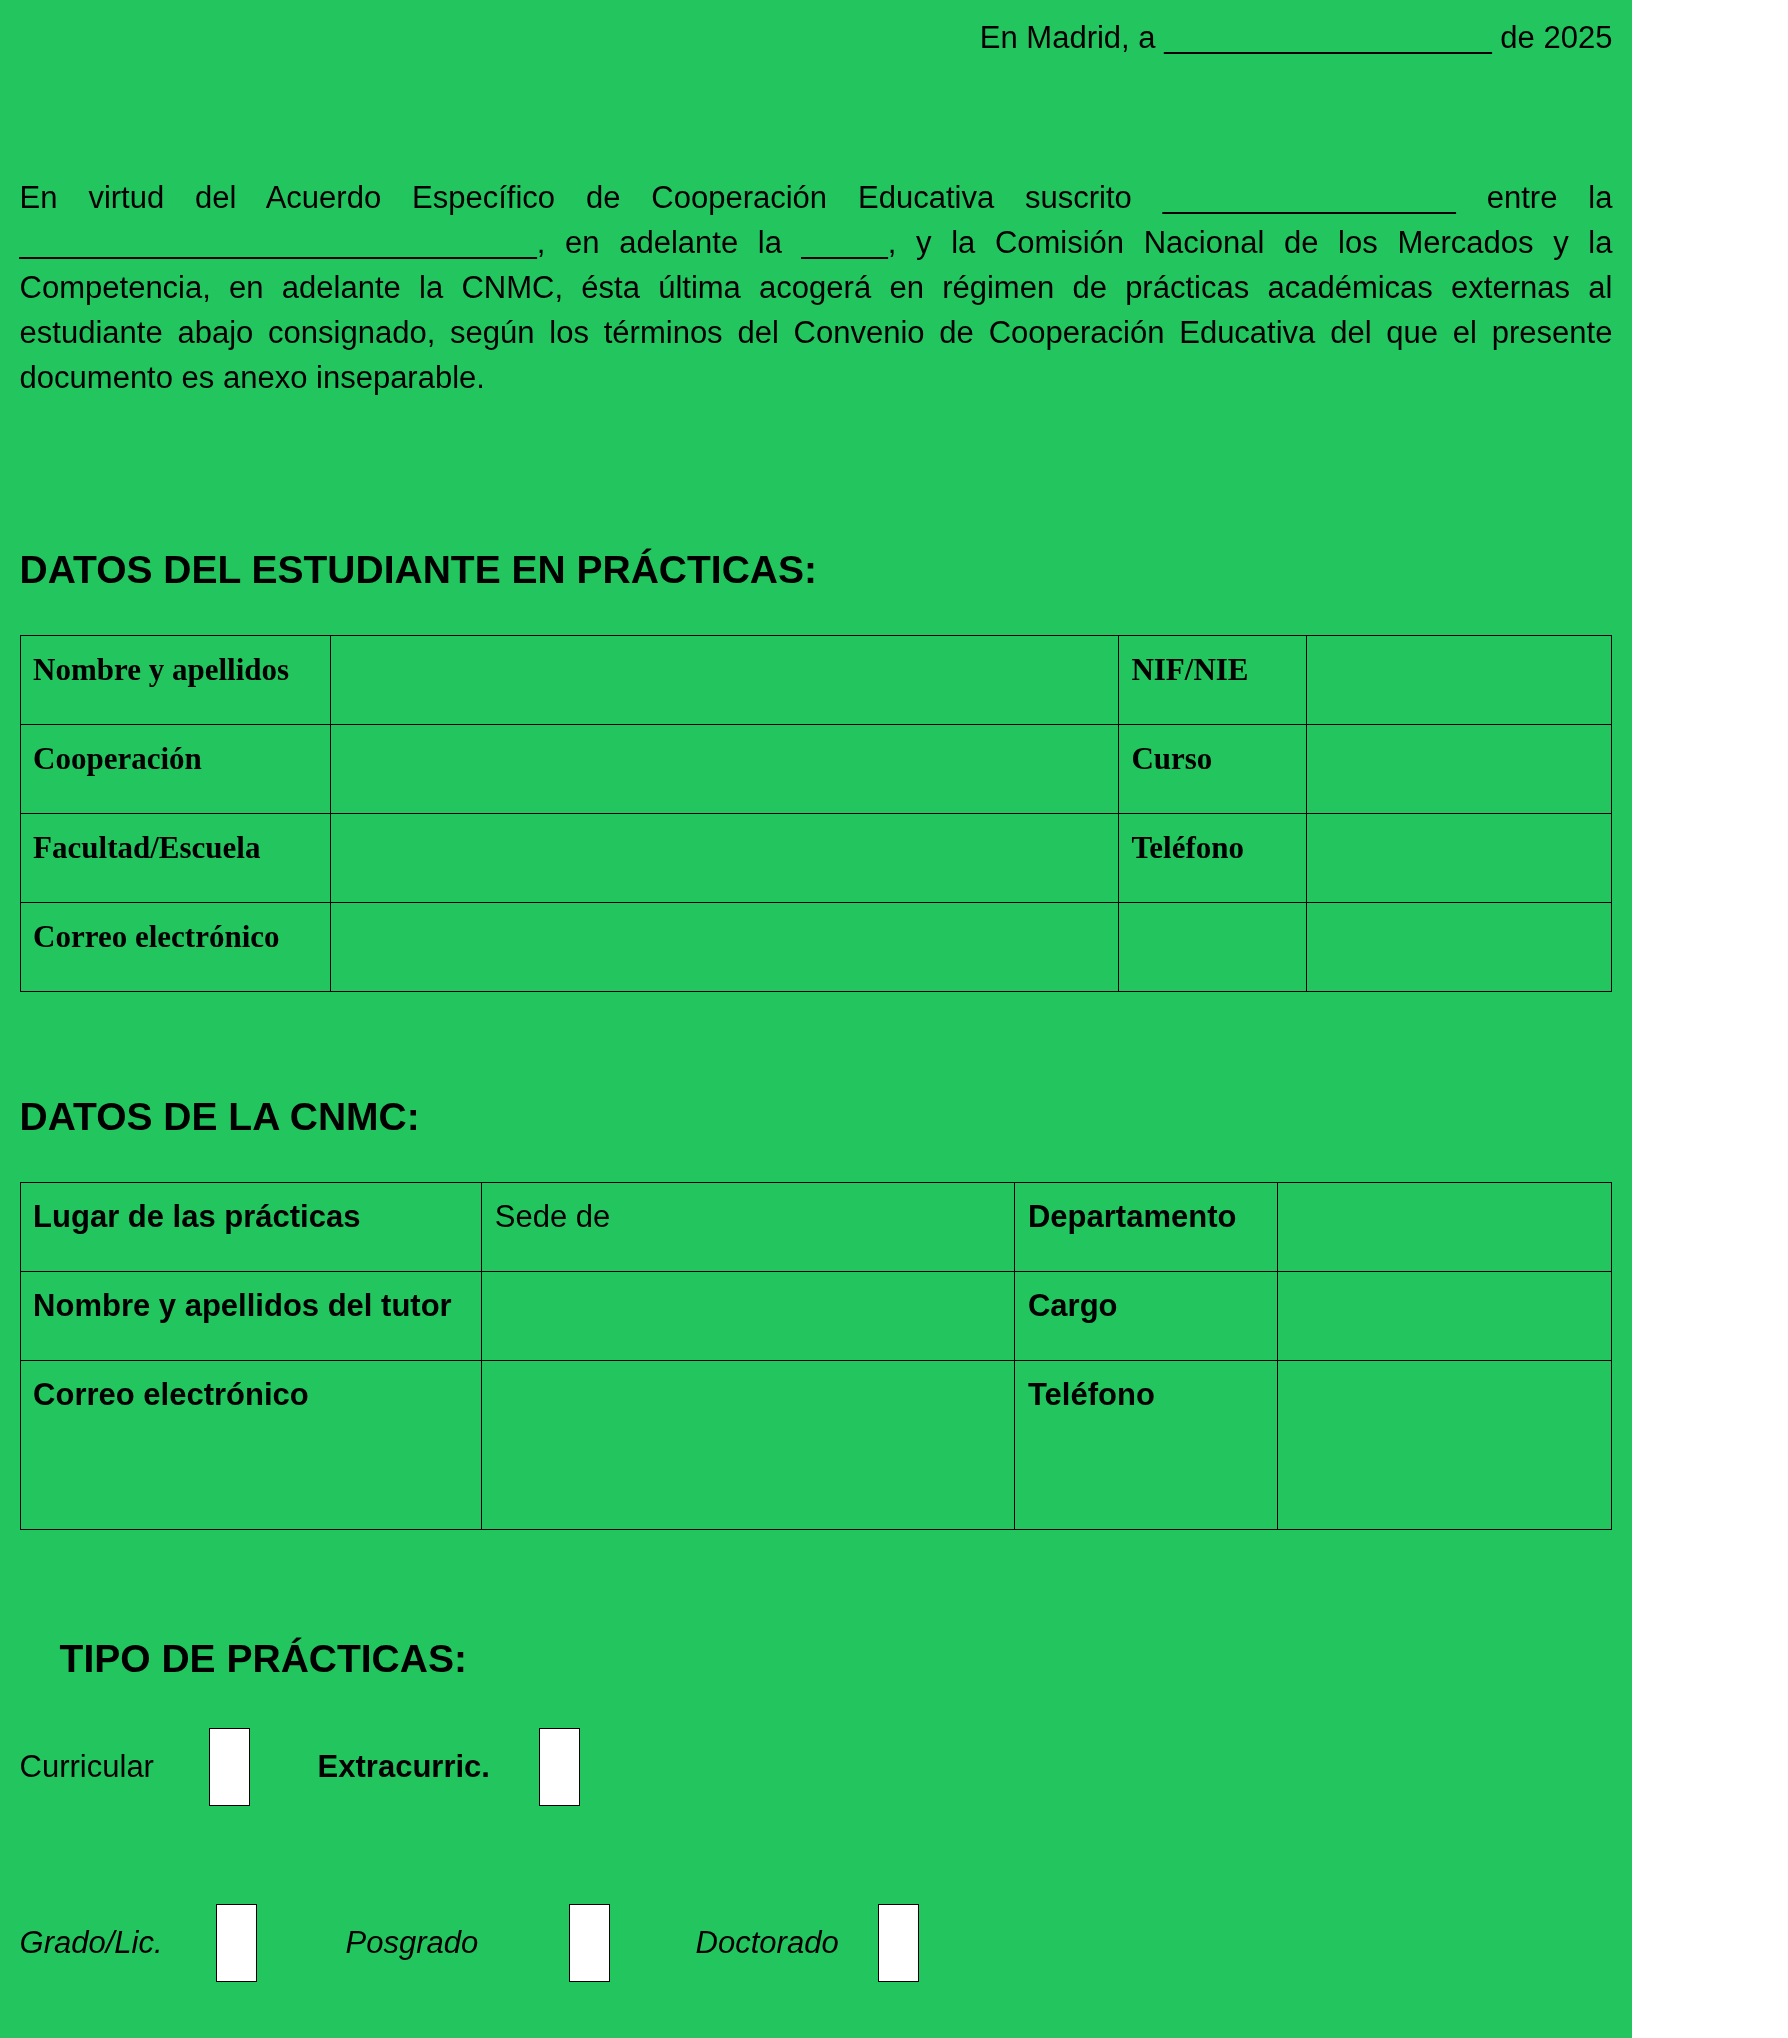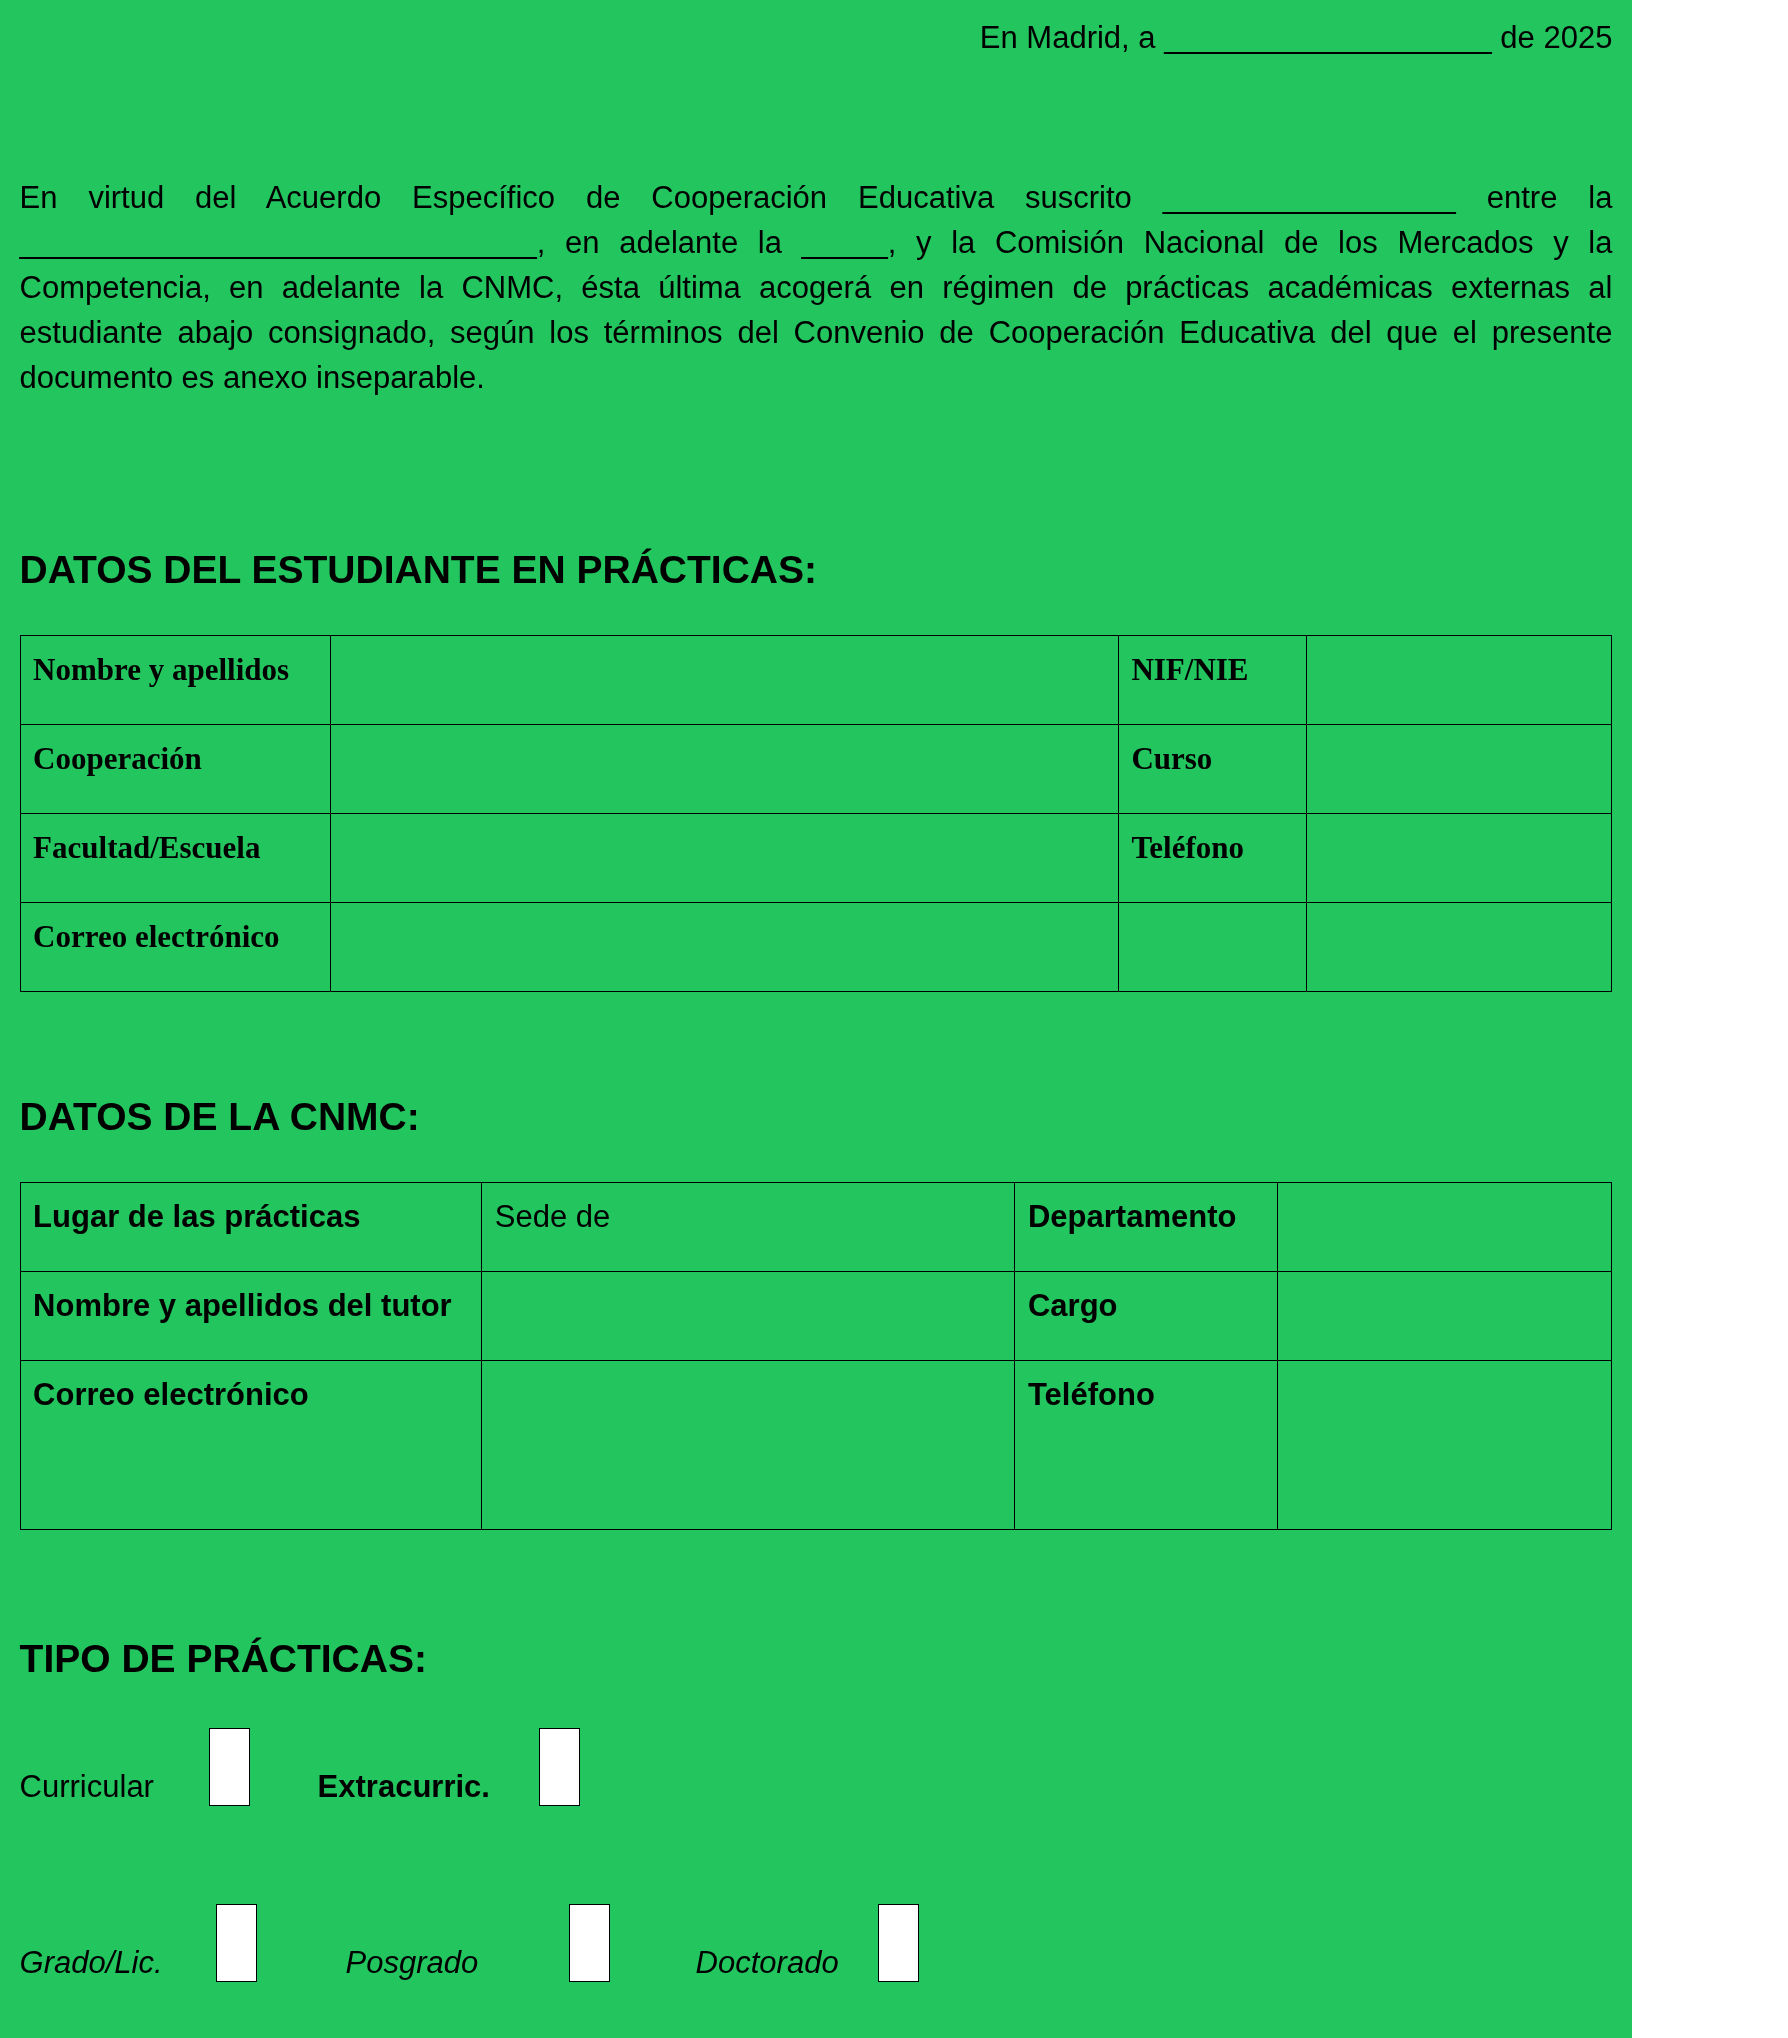--- a/index.html
+++ b/index.html
@@ -28,21 +28,21 @@
     line-height: 45px;
     text-align: justify;
   }
   .section-heading {
     font-size: 39px;
     line-height: 39px;
     font-weight: bold;
   }
   .heading-student { margin-top: 150px; }
   .heading-cnmc    { margin-top: 105px; }
-  .heading-tipo    { margin-top: 109px; }
+  .heading-tipo    { margin-top: 109px; margin-left: 40px; }
 
   table.data-table {
     width: 100%;
     border-collapse: collapse;
     table-layout: fixed;
     margin-top: 46px;
   }
   table.data-table td {
     border: 1.8px solid #000000;
     vertical-align: top;
@@ -65,21 +65,21 @@
   .st-c4 { width: 19.2%; }
 
   
   .cn-c1 { width: 29.0%; }
   .cn-c2 { width: 33.5%; }
   .cn-c3 { width: 16.5%; }
   .cn-c4 { width: 21.0%; }
 
   .checkbox-row {
     display: flex;
-    align-items: flex-end;
+    align-items: center;
     font-size: 31px;
     line-height: 39px;
   }
   .checkbox-row.row1 { margin-top: 50px; }
   .checkbox-row.row2 { margin-top: 98px; font-style: italic; }
 
   .cb-label { display: inline-block; }
   .r1-l1 { width: 189px; }
   .r1-l2 { width: 221px; margin-left: 68px; font-weight: bold; }
   .r2-l1 { width: 196px; }

